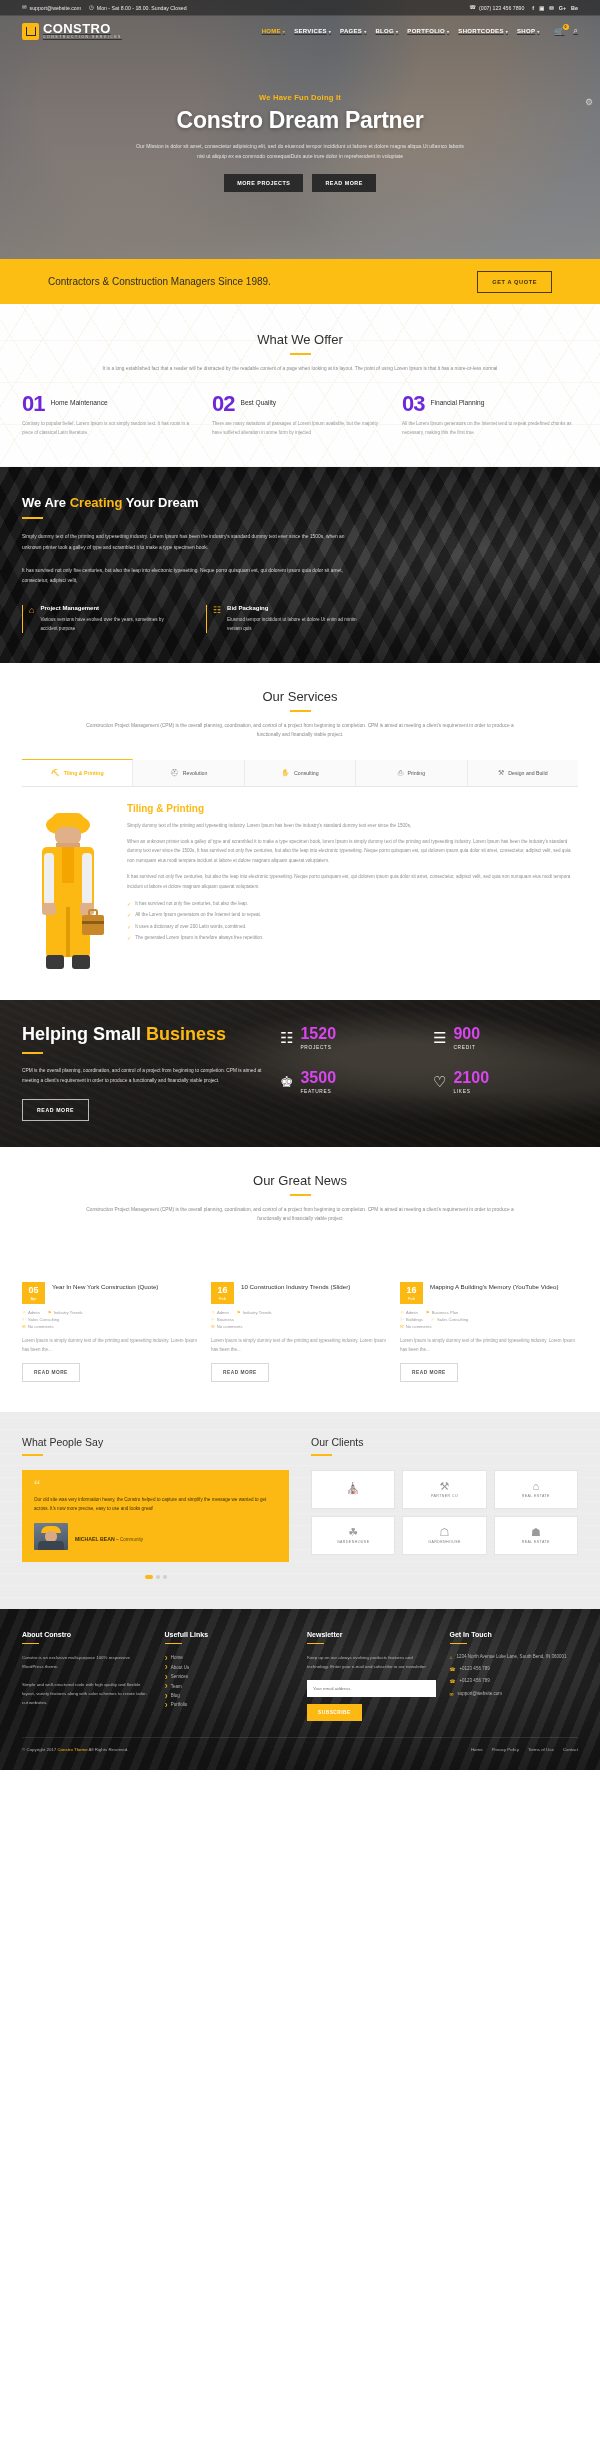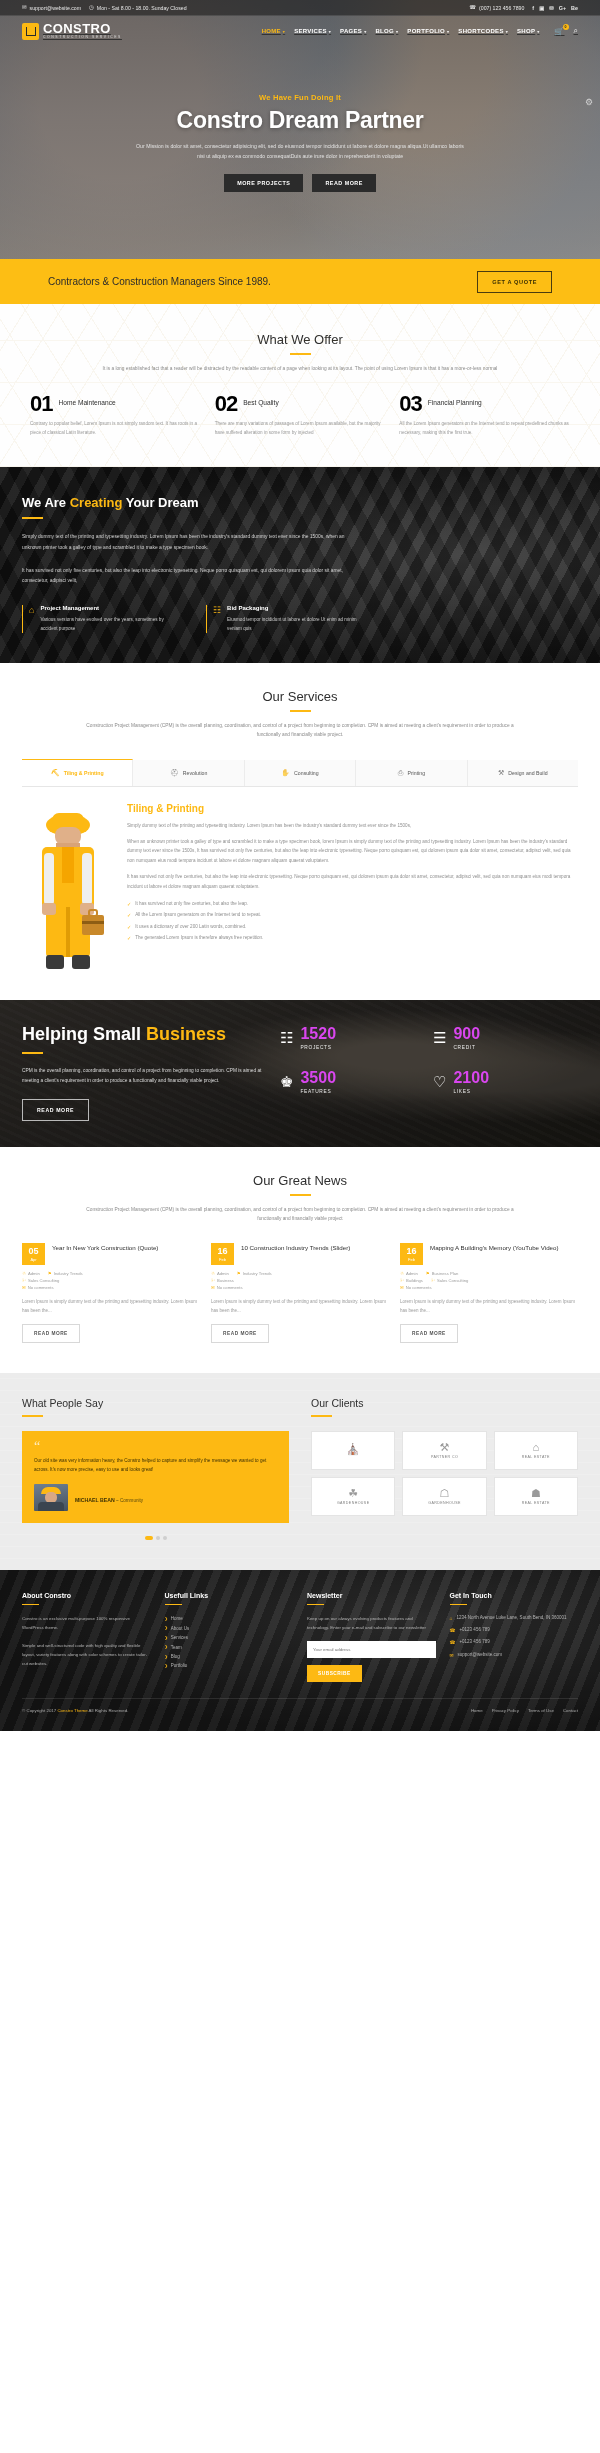--- a/index.html
+++ b/index.html
@@ -119,38 +119,38 @@
   .sec-head { text-align:center; }
   .sec-title { font-size:13px; color:#2f2f2f; font-weight:normal; }
   .sec-rule { width:21px; height:2px; background:#fdb913; margin:6px auto 0; }
   .sec-desc {
     font-size:4.8px; color:#8a8a8a; line-height:1.95; margin:9px auto 0;
     width:448px; text-align:center;
   }
 
   
   .offer {
-    padding:28px 8px 30px; position:relative;
+    padding:28px 0 30px; position:relative;
     background:#fefefe;
   }
   .offer:before {
     content:""; position:absolute; inset:0; opacity:.055;
     background-image:
       repeating-linear-gradient(58deg, #b8860b 0 1px, transparent 1px 26px),
       repeating-linear-gradient(-58deg, #b8860b 0 1px, transparent 1px 30px),
       repeating-linear-gradient(0deg, #b8860b 0 1px, transparent 1px 42px);
   }
   .offer-cols {
     display:flex; gap:14px; padding:0 22px; margin-top:22px;
     position:relative; z-index:2;
   }
   .offer-col { flex:1; }
   .offer-top { display:flex; align-items:flex-start; gap:6px; }
   .offer-num {
-    font-size:22px; font-weight:bold; color:#000000; line-height:.85;
+    font-size:22px; font-weight:bold; color:#6d28d9; line-height:.85;
     letter-spacing:-1px;
   }
   .offer-name {
     font-size:6.6px; color:#2f2f2f; font-weight:normal; line-height:1.55;
     padding-top:3px;
   }
   .offer-body {
     font-size:4.6px; color:#9a9a9a; line-height:2.0; margin-top:5px;
   }
 
@@ -246,21 +246,21 @@
   .counter-ico { color:#fff; font-size:15px; line-height:1; }
   .counter-num { font-size:16px; font-weight:bold; color:#d946ef; line-height:1; }
   .counter-lbl {
     font-size:4.8px; color:#ececec; letter-spacing:.7px; margin-top:3px;
     text-transform:uppercase;
   }
 
   
   .news { padding:26px 0 30px; background:#fff; }
   .news-cards { display:flex; gap:11px; padding:0 22px; margin-top:20px; }
-  .card { flex:1; }
+  .card { flex:1;margin-top:39px; }
   .card-head { display:flex; gap:7px; }
   .card-date {
     width:23px; flex:none; background:#fdb913; text-align:center;
     padding:4px 0 3px; line-height:1;
   }
   .card-day { font-size:9px; font-weight:bold; color:#fff; }
   .card-mon { font-size:4px; color:#fff; margin-top:2px; }
   .card-title { font-size:6.2px; color:#2f2f2f; line-height:1.5; font-weight:normal; }
   .card-meta { margin-top:6px; }
   .meta-row {

